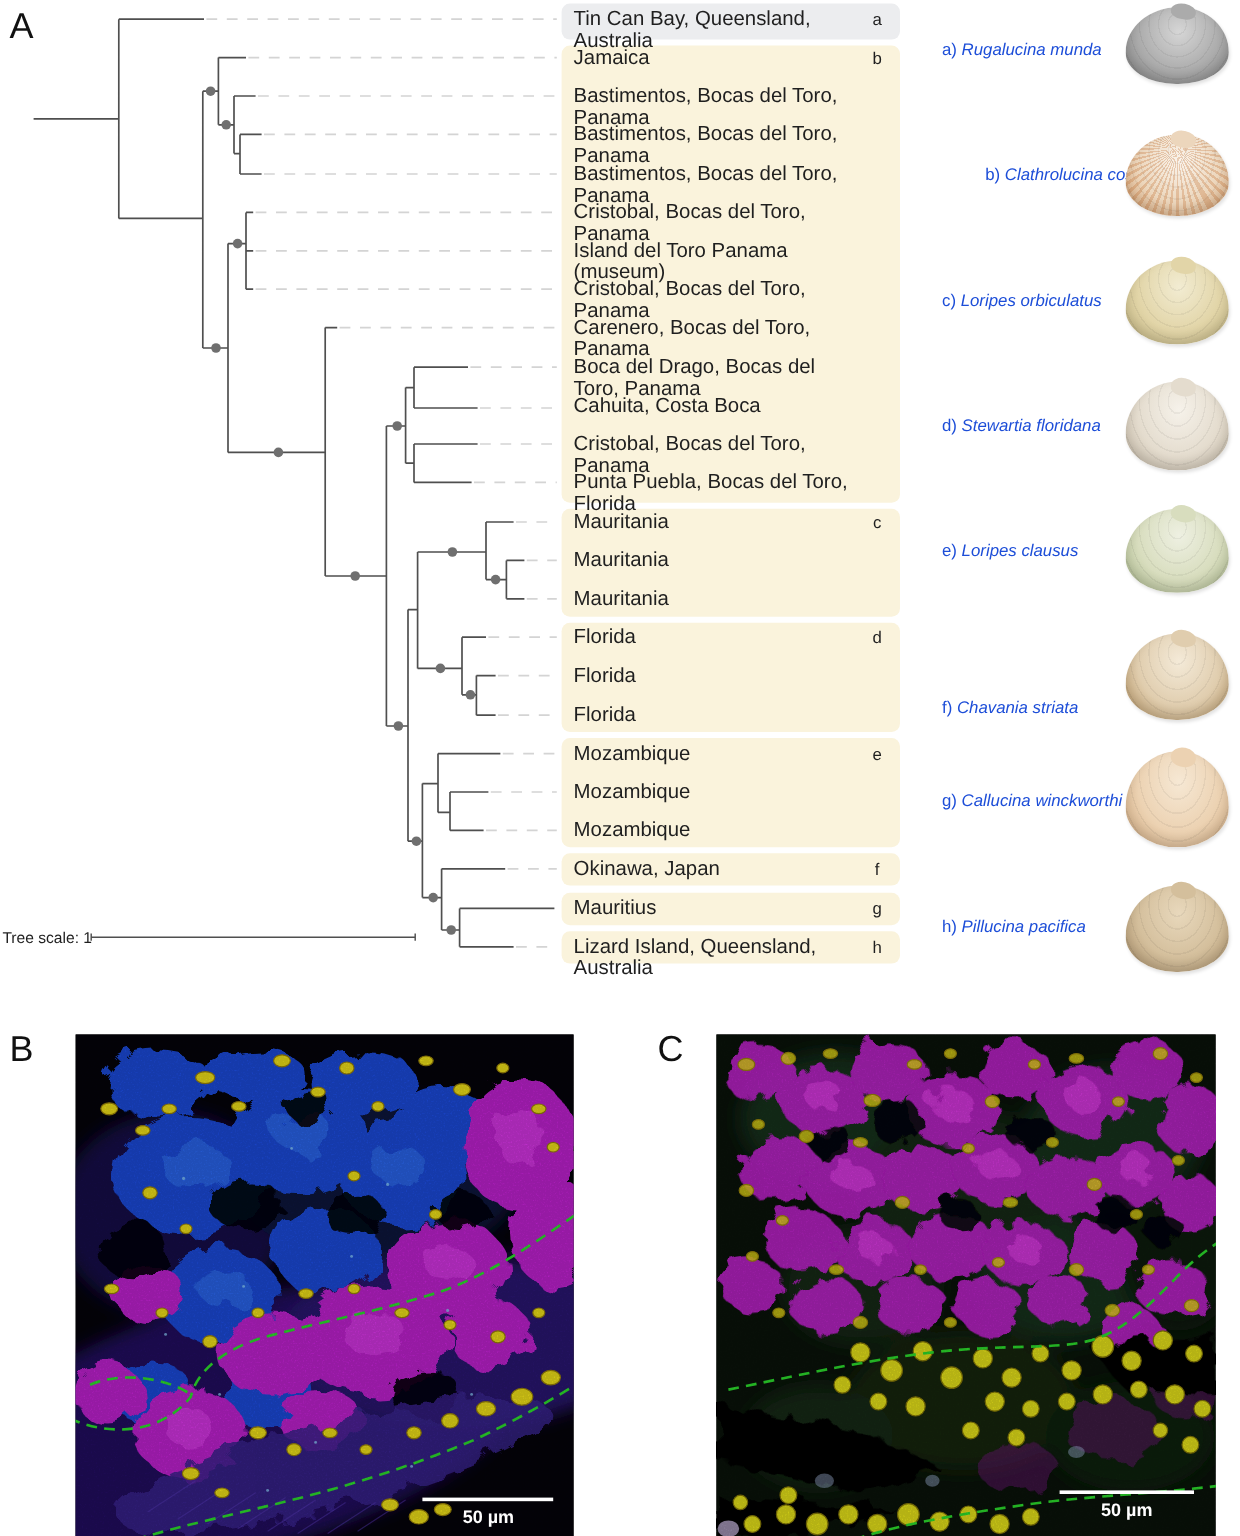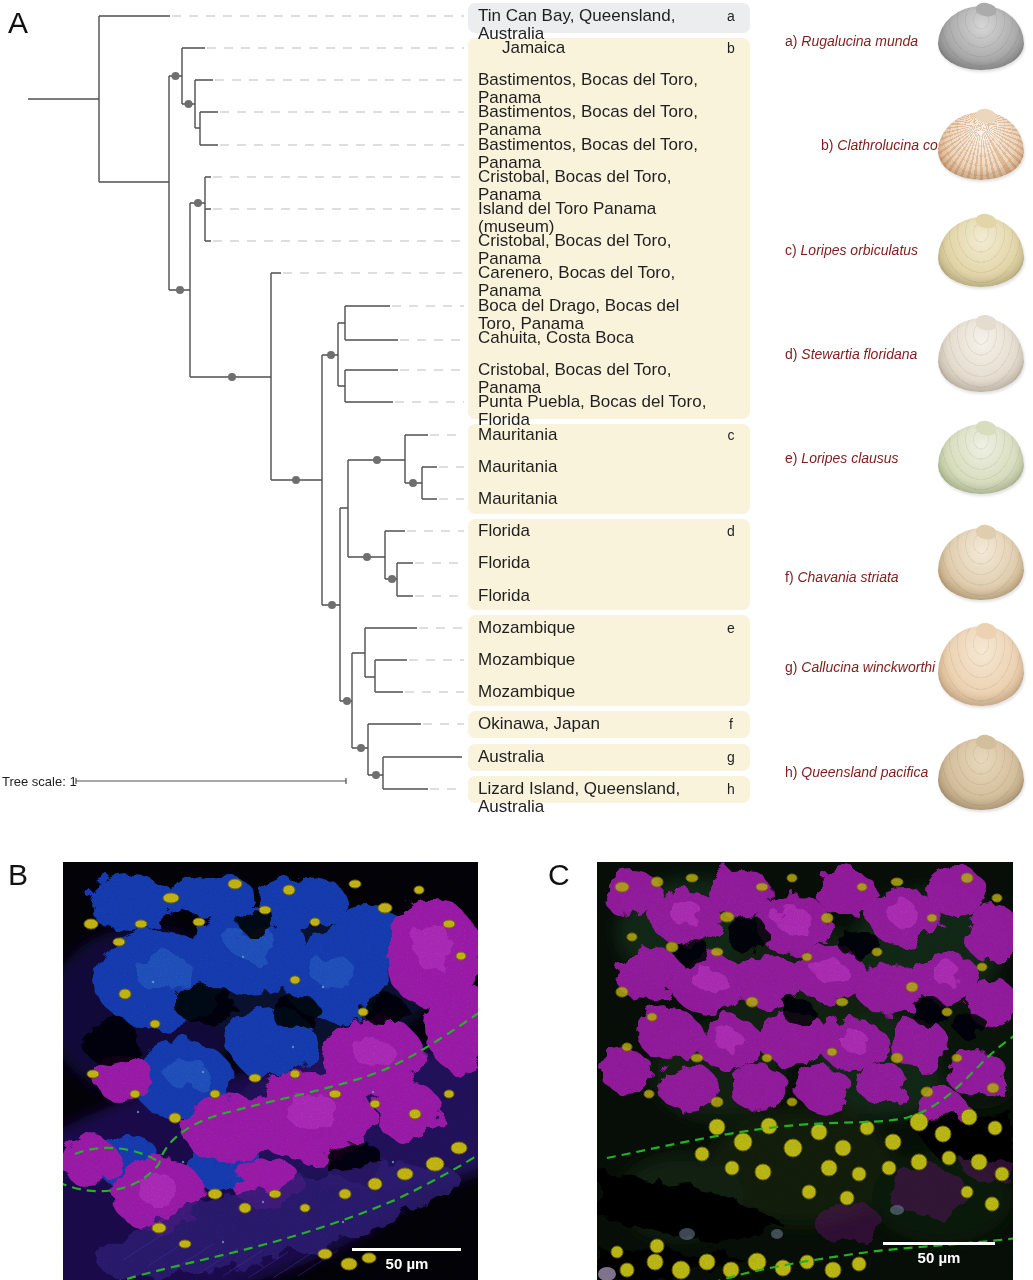--- a/index.html
+++ b/index.html
@@ -8,21 +8,21 @@
   .panel-letter{position:absolute;font-size:30px;color:#111;}
   
   #treeSvg{position:absolute;left:0;top:0;}
   
   .taxa-box{position:absolute;left:468px;width:282px;border-radius:7px;}
   .box-gray{background:#ecedef;}
   .box-cream{background:#faf3dc;}
   .tip-label{position:absolute;left:478px;width:240px;font-size:17px;line-height:18px;color:#1f1f1f;}
   .group-letter{position:absolute;left:719px;width:24px;text-align:center;font-size:14px;line-height:18px;color:#1f1f1f;}
   
-  .species-entry{position:absolute;left:785px;font-size:14px;line-height:18px;color:#7f1d1d;white-space:nowrap;}
+  .species-entry{position:absolute;left:785px;font-size:14px;line-height:18px;color:#1d4ed8;white-space:nowrap;}
   .species-entry .sp-name{font-style:italic;}
   
   .shell{position:absolute;left:938px;width:86px;border-radius:52% 48% 50% 50% / 60% 60% 42% 42%;
     background:
       repeating-radial-gradient(ellipse at 50% 22%, rgba(0,0,0,0) 0 7px, rgba(0,0,0,.05) 7px 8px),
       radial-gradient(ellipse at 52% 32%, var(--hi) 0%, var(--mid) 55%, var(--lo) 86%, var(--rim) 100%);
     box-shadow: inset 0 -5px 10px rgba(0,0,0,.14), 1px 2px 3px rgba(0,0,0,.12);}
   .shell::before{content:"";position:absolute;top:-3px;left:56%;width:24%;height:20%;
     background:var(--mid);border-radius:50% 50% 45% 45%;transform:translateX(-50%) rotate(10deg);}
   .ribbed{background:
@@ -112,21 +112,21 @@
   <div class="taxa-box box-gray" style="top:3px;height:30px;"></div>
   <div class="taxa-box box-cream" style="top:38px;height:381px;"></div>
   <div class="taxa-box box-cream" style="top:424px;height:90px;"></div>
   <div class="taxa-box box-cream" style="top:519px;height:91px;"></div>
   <div class="taxa-box box-cream" style="top:615px;height:91px;"></div>
   <div class="taxa-box box-cream" style="top:711px;height:27px;"></div>
   <div class="taxa-box box-cream" style="top:744px;height:27px;"></div>
   <div class="taxa-box box-cream" style="top:776px;height:27px;"></div>
 
   <div class="tip-label" style="top:7px;">Tin Can Bay, Queensland, Australia</div>
-  <div class="tip-label" style="top:39px;margin-left:24px;">Jamaica</div>
+  <div class="tip-label" style="top:39px;">Jamaica</div>
   <div class="tip-label" style="top:71px;">Bastimentos, Bocas del Toro, Panama</div>
   <div class="tip-label" style="top:103px;">Bastimentos, Bocas del Toro, Panama</div>
   <div class="tip-label" style="top:136px;">Bastimentos, Bocas del Toro, Panama</div>
   <div class="tip-label" style="top:168px;">Cristobal, Bocas del Toro, Panama</div>
   <div class="tip-label" style="top:200px;">Island del Toro Panama (museum)</div>
   <div class="tip-label" style="top:232px;">Cristobal, Bocas del Toro, Panama</div>
   <div class="tip-label" style="top:264px;">Carenero, Bocas del Toro, Panama</div>
   <div class="tip-label" style="top:297px;">Boca del Drago, Bocas del Toro, Panama</div>
   <div class="tip-label" style="top:329px;">Cahuita, Costa Boca</div>
   <div class="tip-label" style="top:361px;">Cristobal, Bocas del Toro, Panama</div>
@@ -134,40 +134,40 @@
   <div class="tip-label" style="top:426px;">Mauritania</div>
   <div class="tip-label" style="top:458px;">Mauritania</div>
   <div class="tip-label" style="top:490px;">Mauritania</div>
   <div class="tip-label" style="top:522px;">Florida</div>
   <div class="tip-label" style="top:554px;">Florida</div>
   <div class="tip-label" style="top:587px;">Florida</div>
   <div class="tip-label" style="top:619px;">Mozambique</div>
   <div class="tip-label" style="top:651px;">Mozambique</div>
   <div class="tip-label" style="top:683px;">Mozambique</div>
   <div class="tip-label" style="top:715px;">Okinawa, Japan</div>
-  <div class="tip-label" style="top:748px;">Australia</div>
+  <div class="tip-label" style="top:748px;">Mauritius</div>
   <div class="tip-label" style="top:780px;">Lizard Island, Queensland, Australia</div>
 
   <div class="group-letter" style="top:7px;">a</div>
   <div class="group-letter" style="top:39px;">b</div>
   <div class="group-letter" style="top:426px;">c</div>
   <div class="group-letter" style="top:522px;">d</div>
   <div class="group-letter" style="top:619px;">e</div>
   <div class="group-letter" style="top:715px;">f</div>
   <div class="group-letter" style="top:748px;">g</div>
   <div class="group-letter" style="top:780px;">h</div>
 
   <div class="species-entry" style="top:32px;"><span>a)</span> <span class="sp-name">Rugalucina munda</span></div>
   <div class="species-entry" style="top:136px;margin-left:36px;"><span>b)</span> <span class="sp-name">Clathrolucina costata</span></div>
   <div class="species-entry" style="top:241px;"><span>c)</span> <span class="sp-name">Loripes orbiculatus</span></div>
   <div class="species-entry" style="top:345px;"><span>d)</span> <span class="sp-name">Stewartia floridana</span></div>
   <div class="species-entry" style="top:449px;"><span>e)</span> <span class="sp-name">Loripes clausus</span></div>
-  <div class="species-entry" style="top:568px;"><span>f)</span> <span class="sp-name">Chavania striata</span></div>
+  <div class="species-entry" style="top:580px;"><span>f)</span> <span class="sp-name">Chavania striata</span></div>
   <div class="species-entry" style="top:658px;"><span>g)</span> <span class="sp-name">Callucina winckworthi</span></div>
-  <div class="species-entry" style="top:763px;"><span>h)</span> <span class="sp-name">Queensland pacifica</span></div>
+  <div class="species-entry" style="top:763px;"><span>h)</span> <span class="sp-name">Pillucina pacifica</span></div>
 
   <div class="shell shell-a"></div>
   <div class="shell shell-b ribbed"></div>
   <div class="shell shell-c"></div>
   <div class="shell shell-d"></div>
   <div class="shell shell-e"></div>
   <div class="shell shell-f"></div>
   <div class="shell shell-g"></div>
   <div class="shell shell-h"></div>
 

